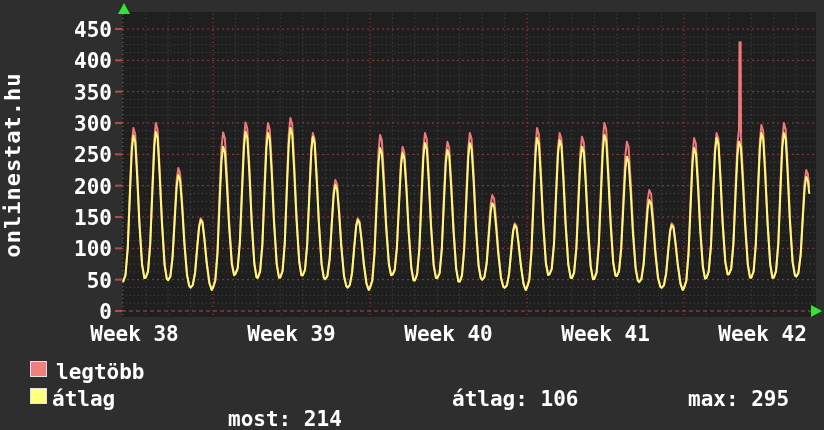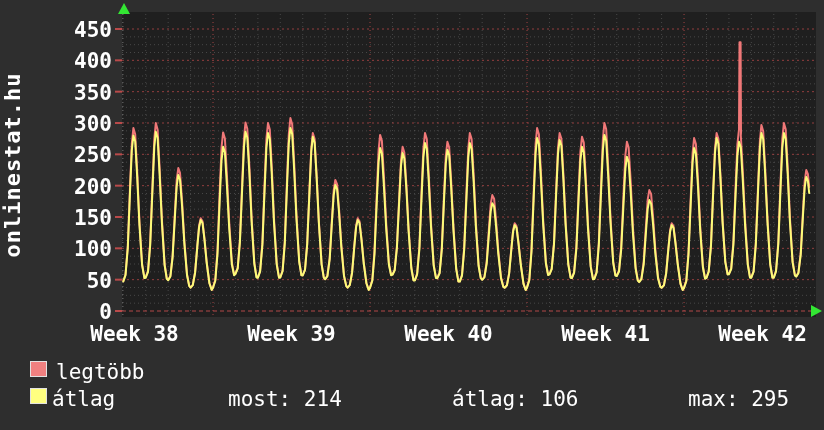--- a/index.html
+++ b/index.html
@@ -11,24 +11,24 @@
   .ytitle{
     position:absolute;left:12px;top:165px;
     transform:translate(-50%,-50%) rotate(-90deg);
     color:#ffffff;font-size:22px;font-weight:bold;white-space:nowrap;
     letter-spacing:1px;
   }
   #chart{position:absolute;left:0;top:0;}
   .sw{position:absolute;width:17px;height:16px;border:1px solid #e2e2e2;box-sizing:border-box;}
   .sw1{left:30px;top:361px;}
   .sw2{left:30px;top:388px;}
-  .ltext{position:absolute;color:#ffffff;font-size:21px;font-weight:normal;white-space:pre;line-height:24px;}
+  .ltext{position:absolute;color:#ffffff;font-size:21px;font-weight:bold;white-space:pre;line-height:24px;}
   .l1{left:56px;top:360px;}
   .l2{left:52px;top:387px;}
-  .stat-most{left:228px;top:387px;}
+  .stat-most{left:228px;top:407px;}
   .stat-atlag{left:452px;top:387px;}
   .stat-max{left:688px;top:387px;}
 </style>
 </head>
 <body>
 
 <div class="stage">
 
   <div class="ytitle">onlinestat.hu</div>
 

